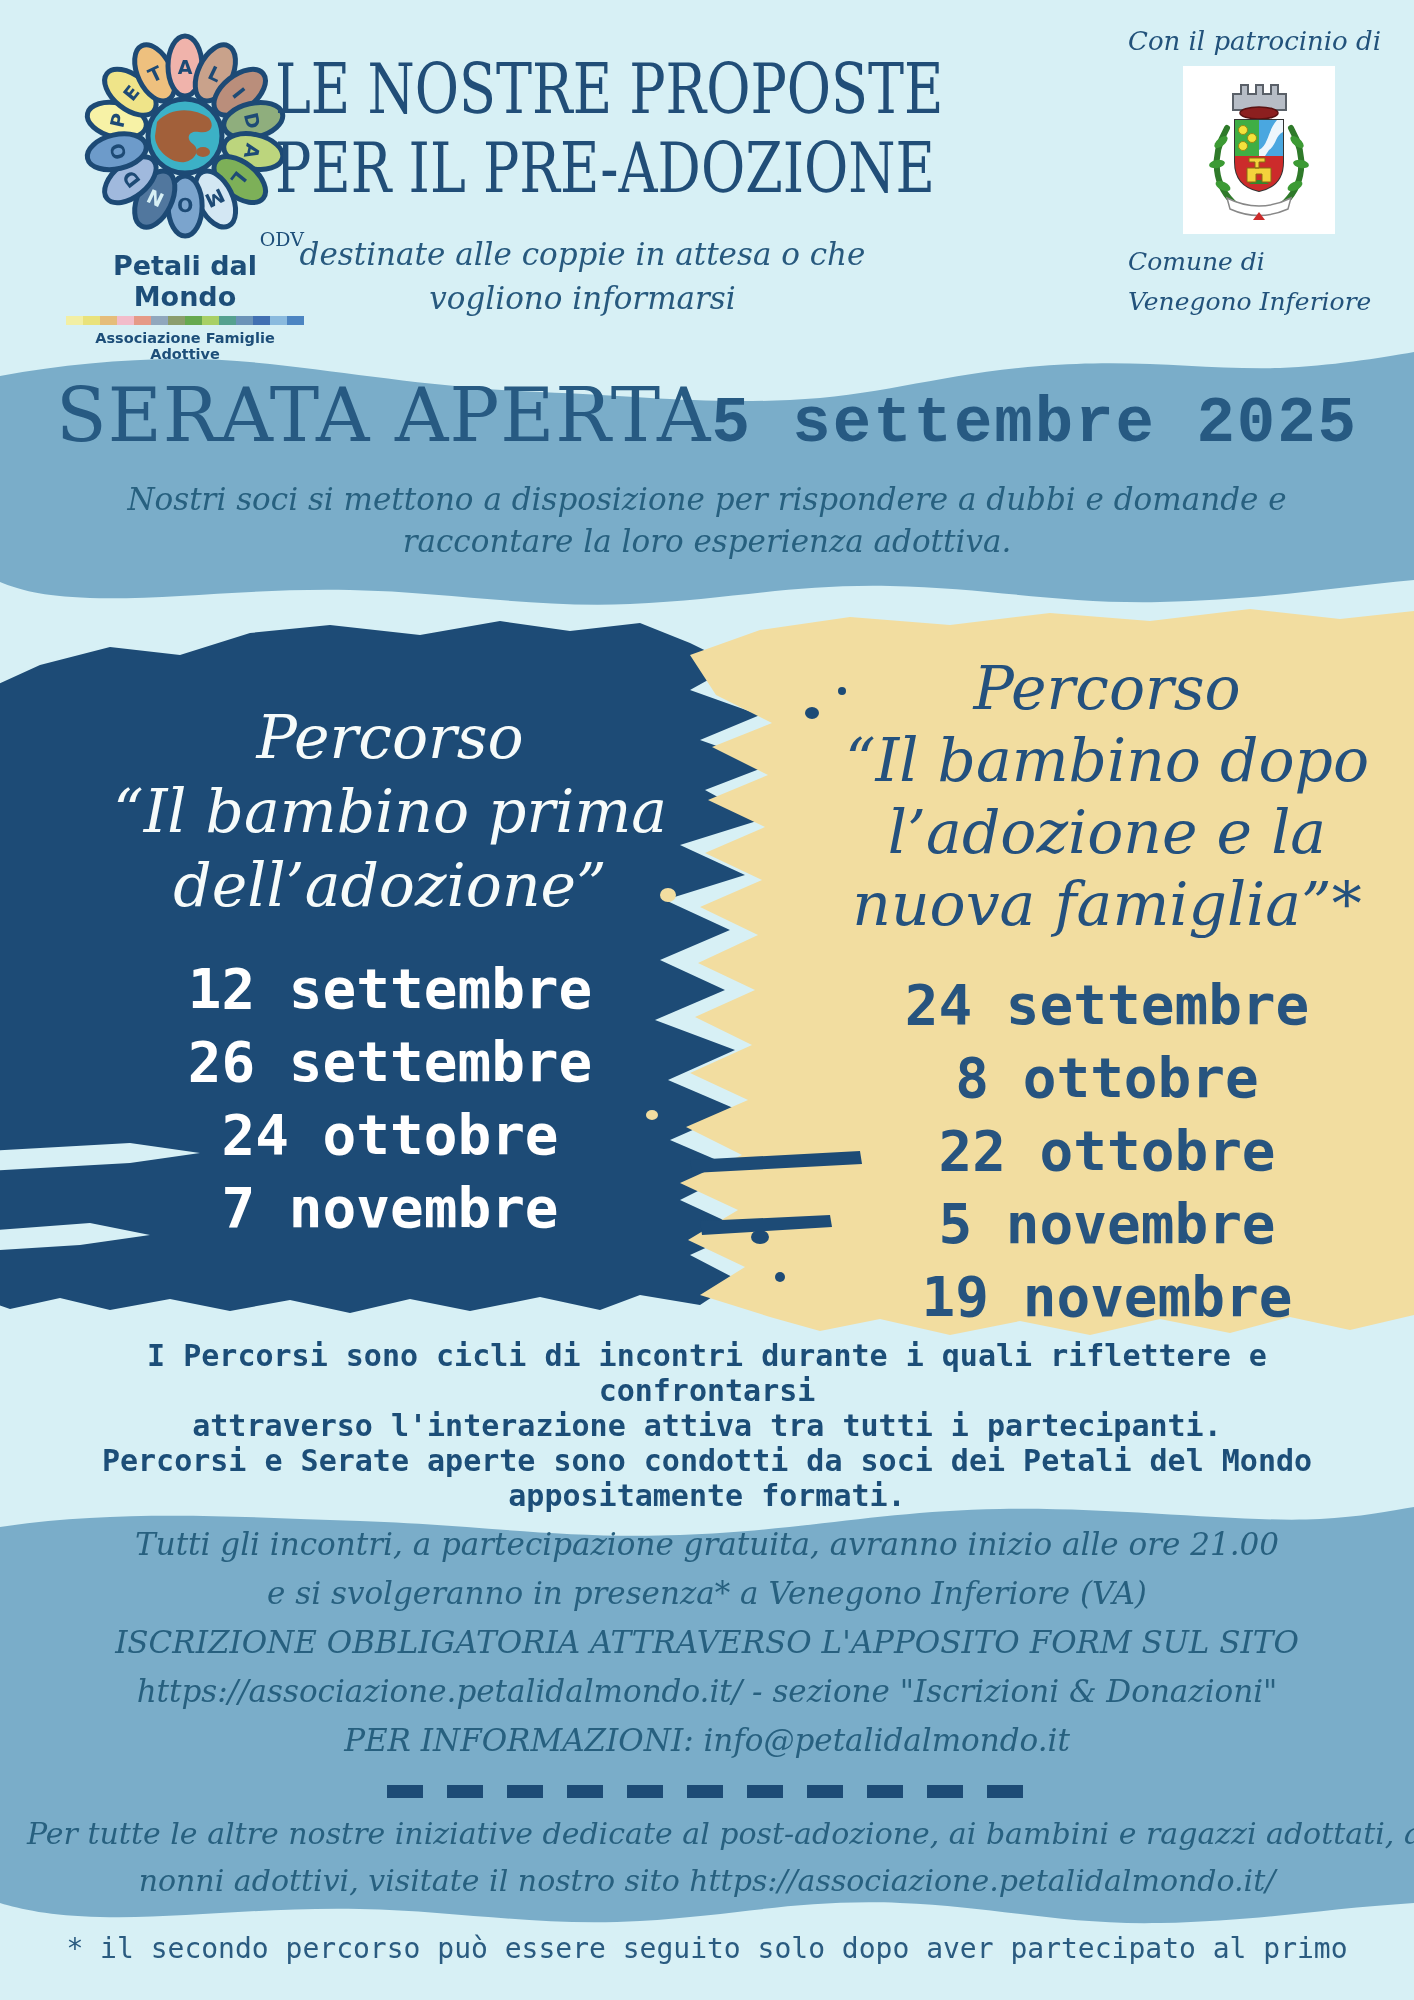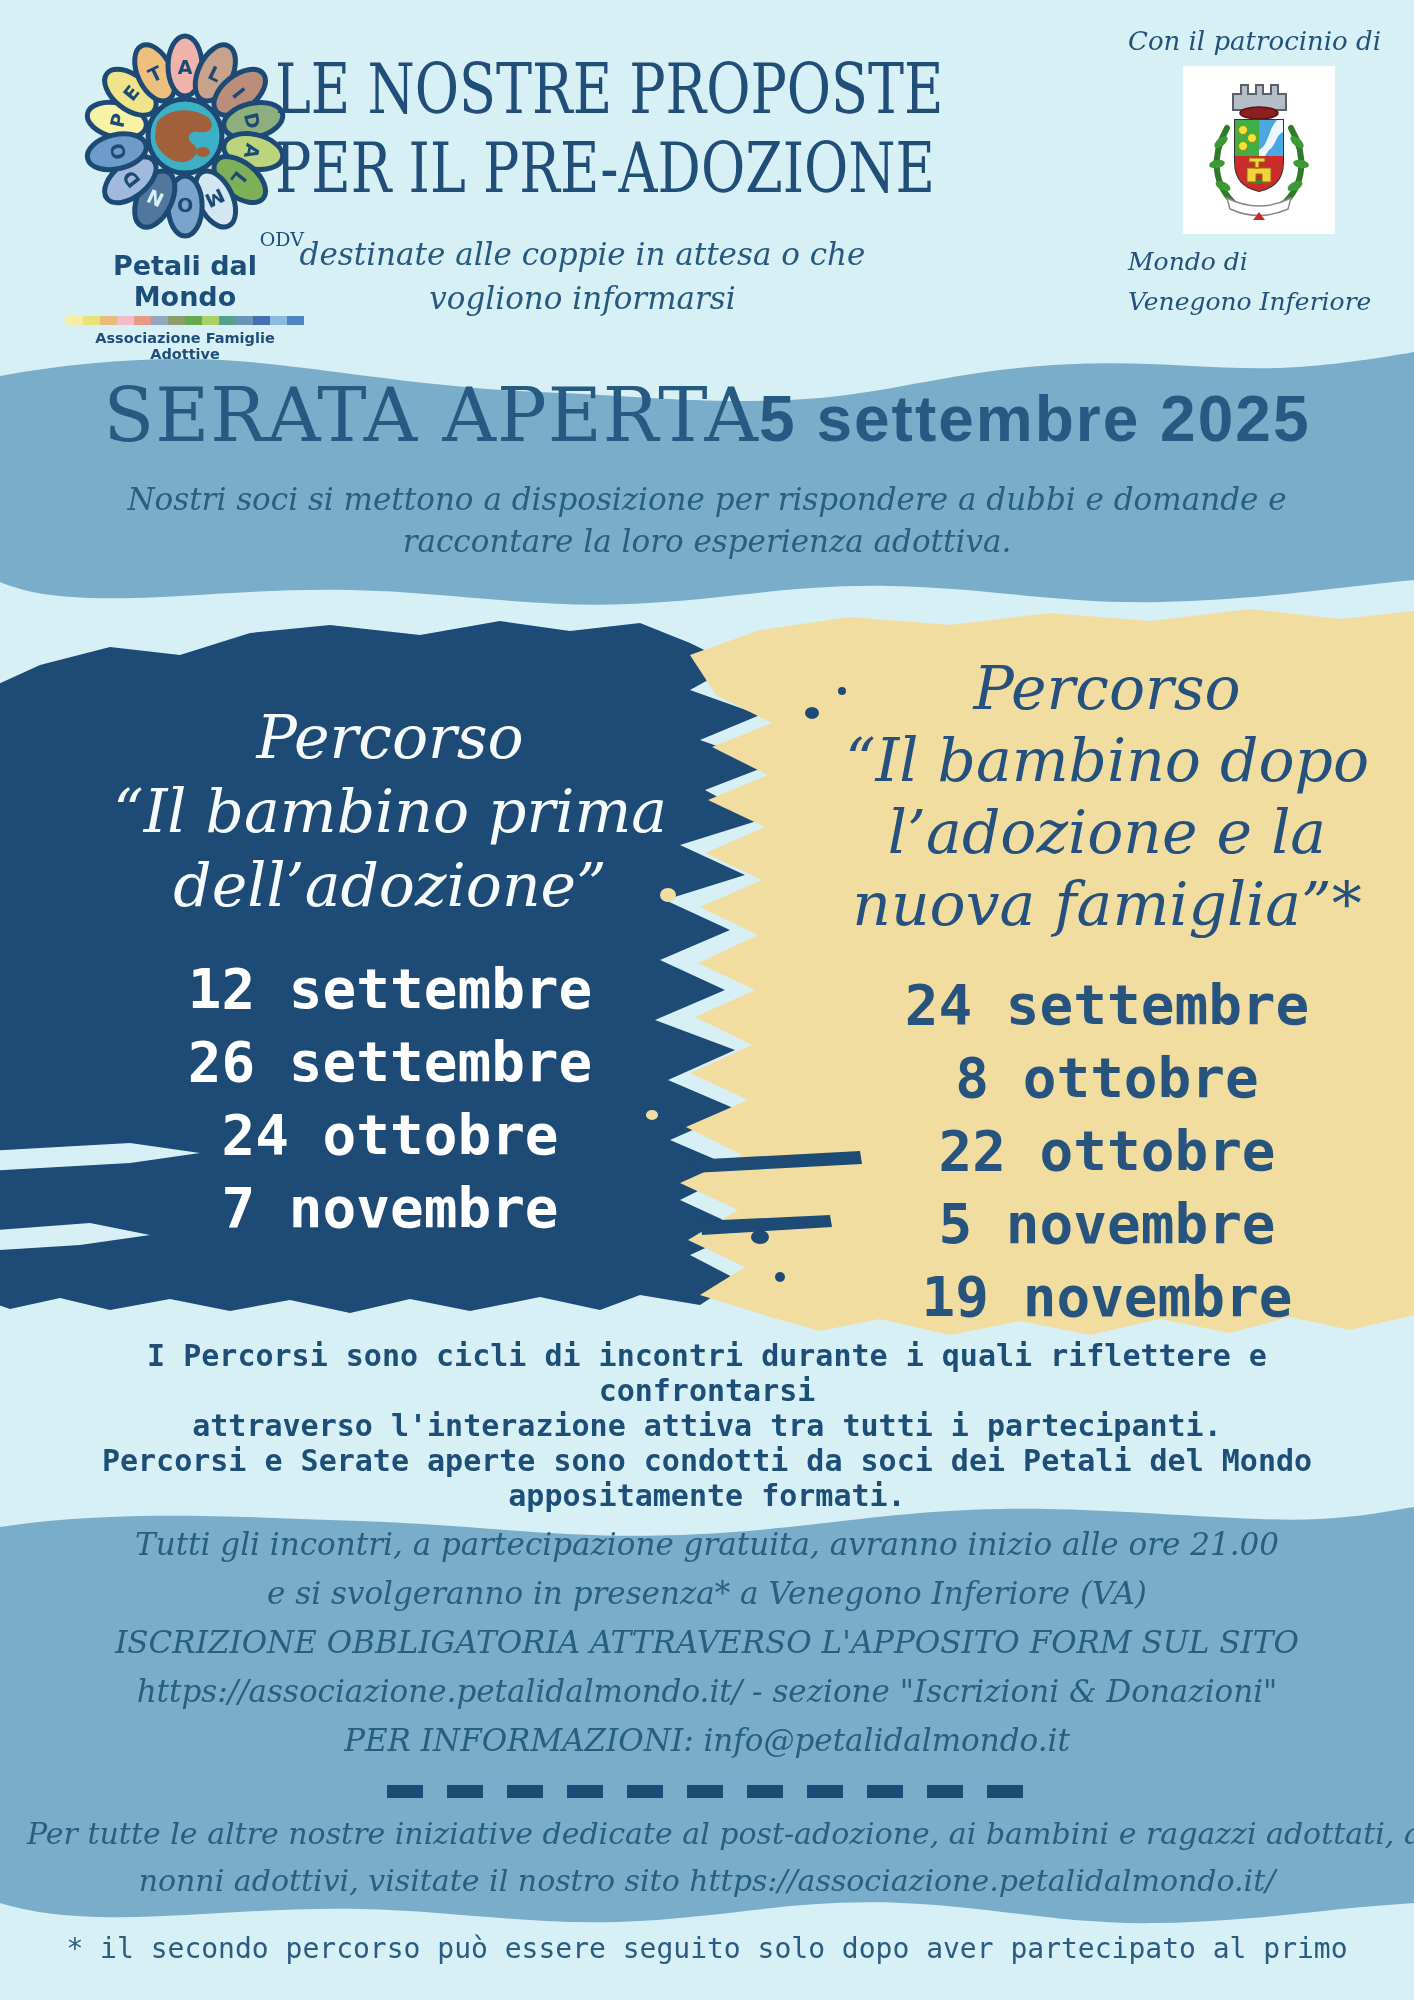--- a/index.html
+++ b/index.html
@@ -33,21 +33,21 @@
   .title-lines{transform:scaleY(1.28); transform-origin:top center;}
   .title-line{font-size:54px; line-height:62px; letter-spacing:0px; color:#214e78; white-space:nowrap;}
   .subtitle{margin-top:58px; font-style:italic; font-size:31px; line-height:44px; color:#27597e;}
 
   .patronage-block{left:1128px; top:26px; width:262px; color:#22527b;}
   .patronage-label{font-style:italic; font-size:26px;}
   .crest-box{width:152px; height:168px; background:#ffffff; margin:10px auto 8px auto; display:flex; align-items:center; justify-content:center;}
   .org-line{font-size:25px; line-height:40px; font-style:italic;}
   .serata-line{left:0; top:372px; width:1414px; display:flex; justify-content:center; align-items:baseline; white-space:nowrap;}
   .serata-title{font-size:74px; color:#275a82; letter-spacing:1px;}
-  .serata-date{font-family:Liberation Sans, sans-serif; font-weight:bold; font-size:64px; letter-spacing:2px; color:#275a82;}
+  .serata-date{font-family:Liberation Mono, monospace; font-weight:bold; font-size:64px; letter-spacing:2px; color:#275a82;}
   .serata-desc{left:87px; top:478px; width:1240px; font-style:italic; font-size:31px; line-height:42px; color:#27607f; text-align:center;}
 
   
   .course-title{text-align:center; font-style:italic;}
   .course-title .t-line{display:block;}
   .left-title{left:70px; top:700px; width:640px; color:#f6fbfa;}
   .left-title .t-name{font-size:56px; line-height:72px;}
   .left-title .t-line{font-size:60px; line-height:74px;}
   .right-title{left:787px; top:652px; width:640px; color:#24517e;}
   .right-title .t-name{font-size:56px; line-height:70px;}
@@ -212,21 +212,21 @@
         <ellipse cx="20" cy="92" rx="8" ry="4" fill="#3c9a34" transform="rotate(-10 20 92)"></ellipse>
         <ellipse cx="26" cy="114" rx="8" ry="4" fill="#3c9a34" transform="rotate(25 26 114)"></ellipse>
         <ellipse cx="100" cy="70" rx="8" ry="4" fill="#3c9a34" transform="rotate(40 100 70)"></ellipse>
         <ellipse cx="104" cy="92" rx="8" ry="4" fill="#3c9a34" transform="rotate(10 104 92)"></ellipse>
         <ellipse cx="98" cy="114" rx="8" ry="4" fill="#3c9a34" transform="rotate(-25 98 114)"></ellipse>
 
         <path d="M30,126 q32,16 64,0 l-3,11 q-29,13 -58,0 z" fill="#ffffff" stroke="#888" stroke-width="1.5"></path>
         <path d="M56,148 l6,-8 l6,8 z" fill="#cc2b2b"></path>
       </svg>
     </div>
-    <div class="org-line">Mondo di</div>
+    <div class="org-line">Comune di</div>
     <div class="org-line">Venegono Inferiore</div>
   </div>
 
   <div class="abs serata-line">
     <span class="serata-title">SERATA APERTA</span>
     <span class="serata-date">5 settembre 2025</span>
   </div>
   <div class="abs serata-desc">Nostri soci si mettono a disposizione per rispondere a dubbi e domande e raccontare la loro esperienza adottiva.</div>
 
   <div class="abs course-title left-title">

